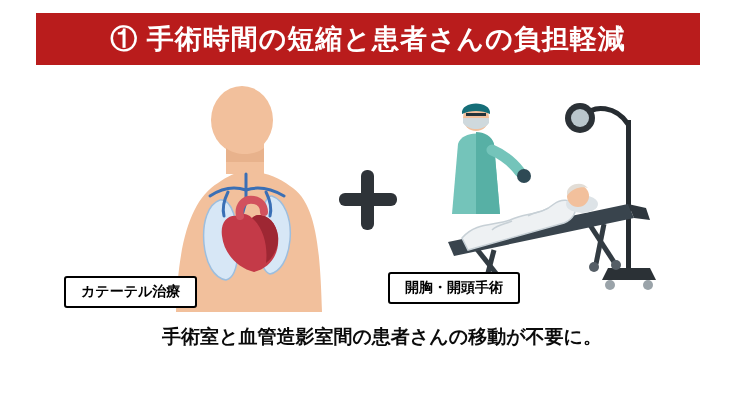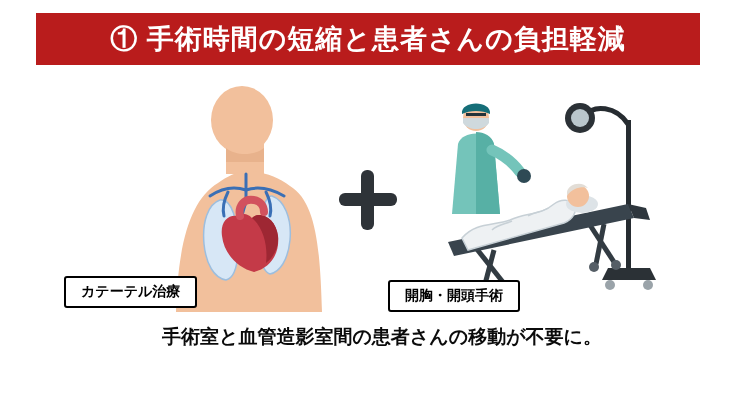--- a/index.html
+++ b/index.html
@@ -37,21 +37,21 @@
     background: #ffffff;
     border: 2px solid #000000;
     border-radius: 3px;
     padding: 5px 15px;
     font-size: 14px;
     font-weight: bold;
     color: #000000;
     white-space: nowrap;
   }
   .label-left  { left: 64px;  top: 276px; }
-  .label-right { left: 388px; top: 280px; }
+  .label-right { left: 388px; top: 272px; }
   .footer {
     position: absolute;
     left: 0; top: 322px;
     width: 736px;
     text-align: center;
     color: #0b0b0b;
   }
   .footer-line {
     font-size: 19px;
     font-weight: bold;

